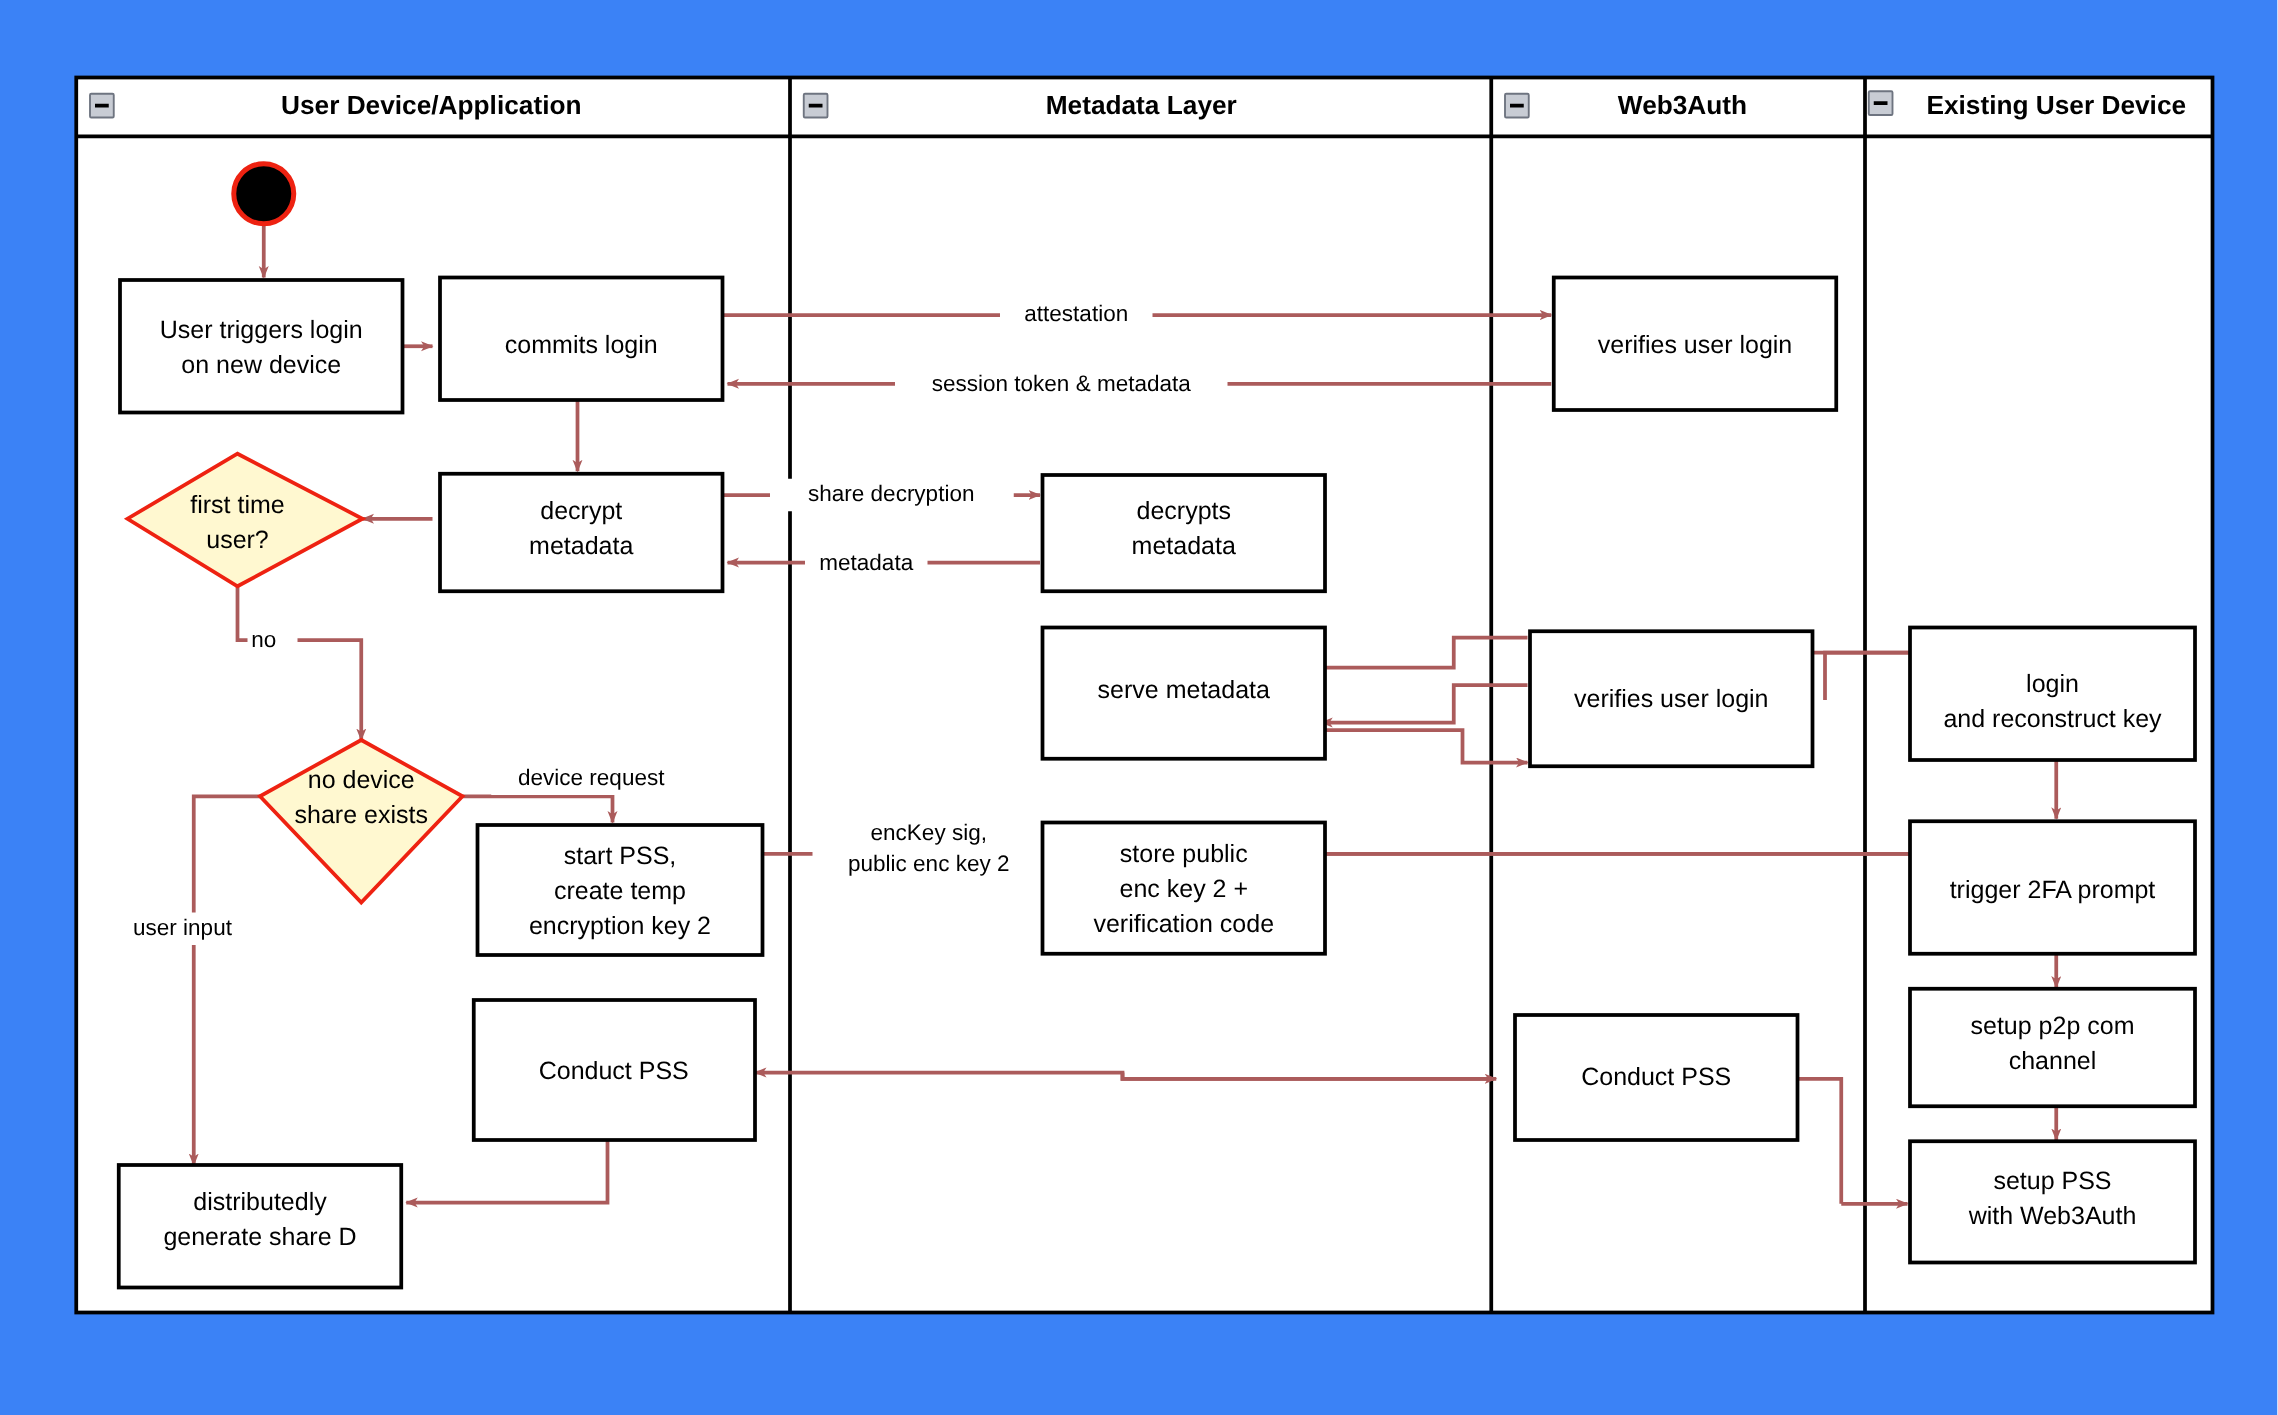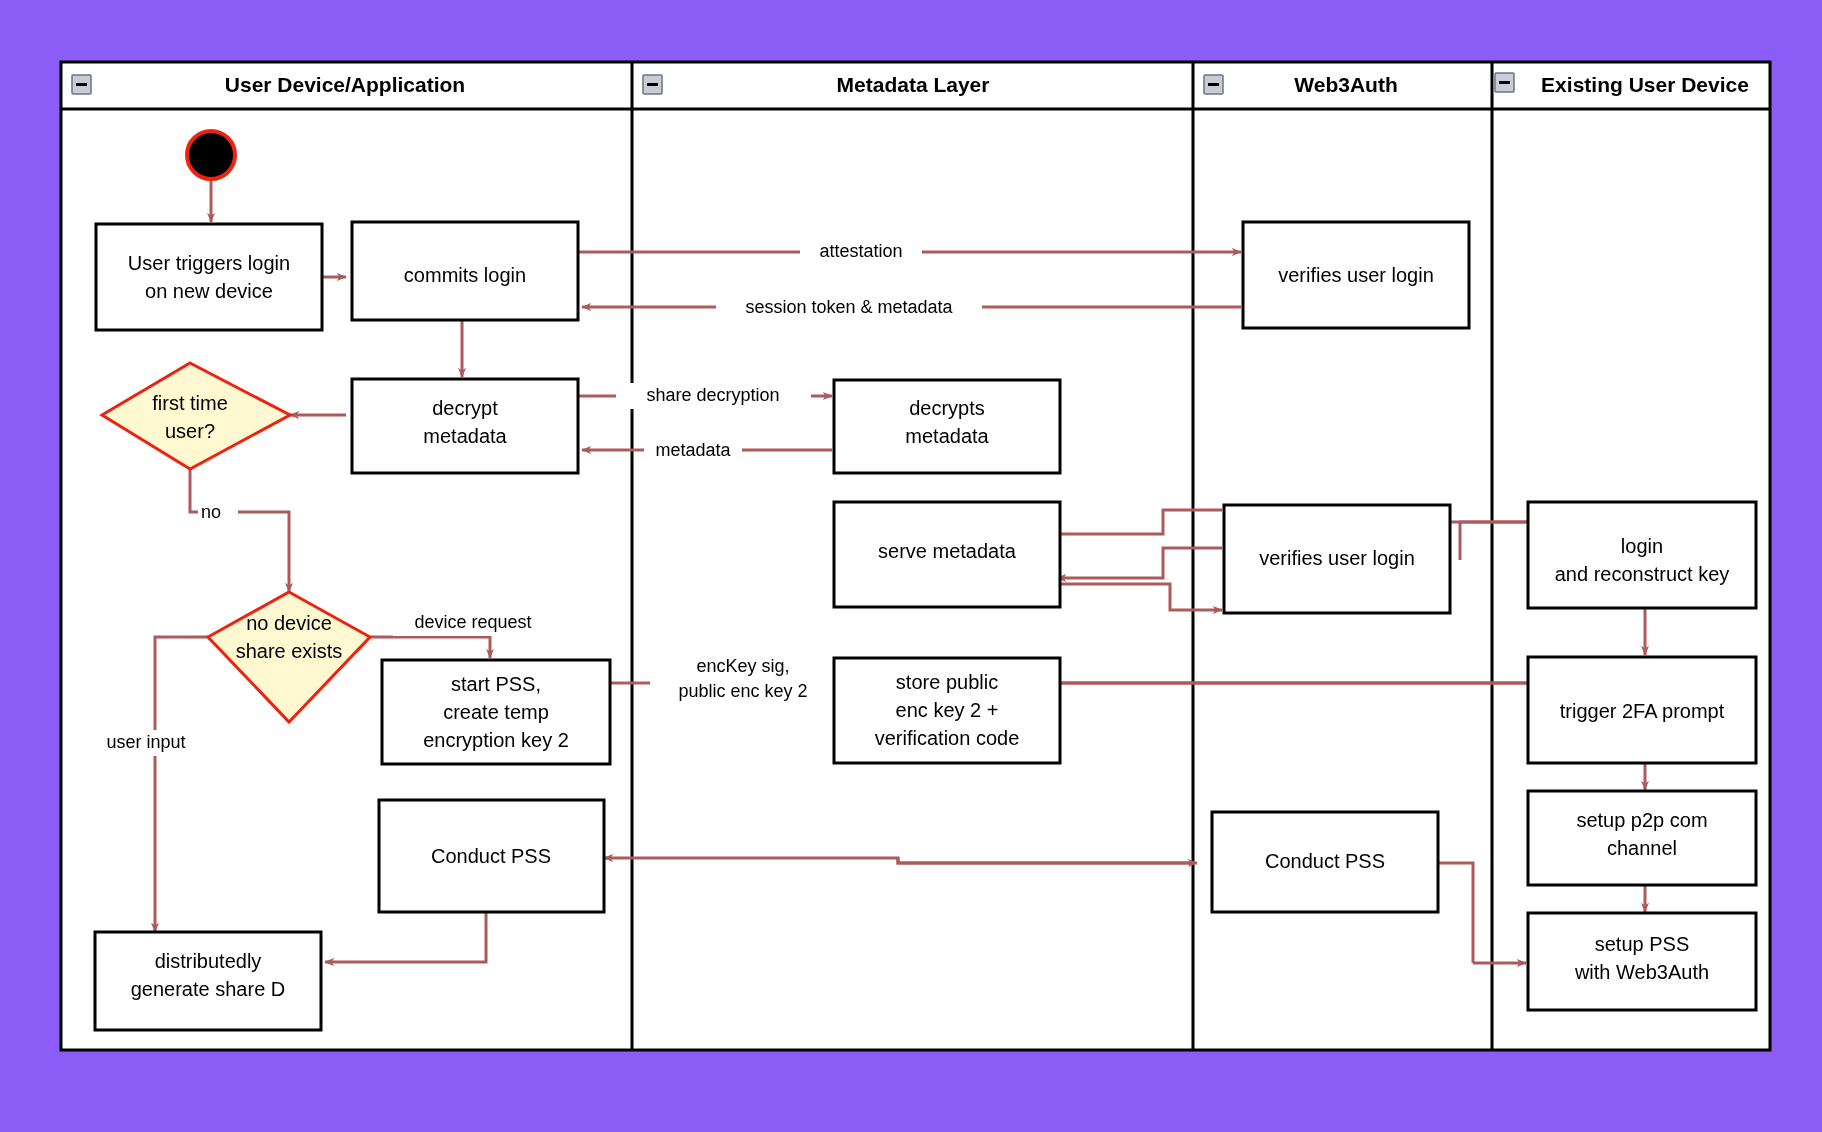--- a/index.html
+++ b/index.html
@@ -4,21 +4,21 @@
 <style>
   html, body {
     margin: 0;
     padding: 0;
     background: #ffffff;
   }
   #canvas {
     position: relative;
     width: 1822px;
     height: 1132px;
-    background: #8b5cf6;
+    background: #3b82f6;
     font-family: "Liberation Sans", sans-serif;
     overflow: hidden;
   }
   svg#diagram {
     position: absolute;
     left: 0;
     top: 0;
     width: 1822px;
     height: 1132px;
   }

